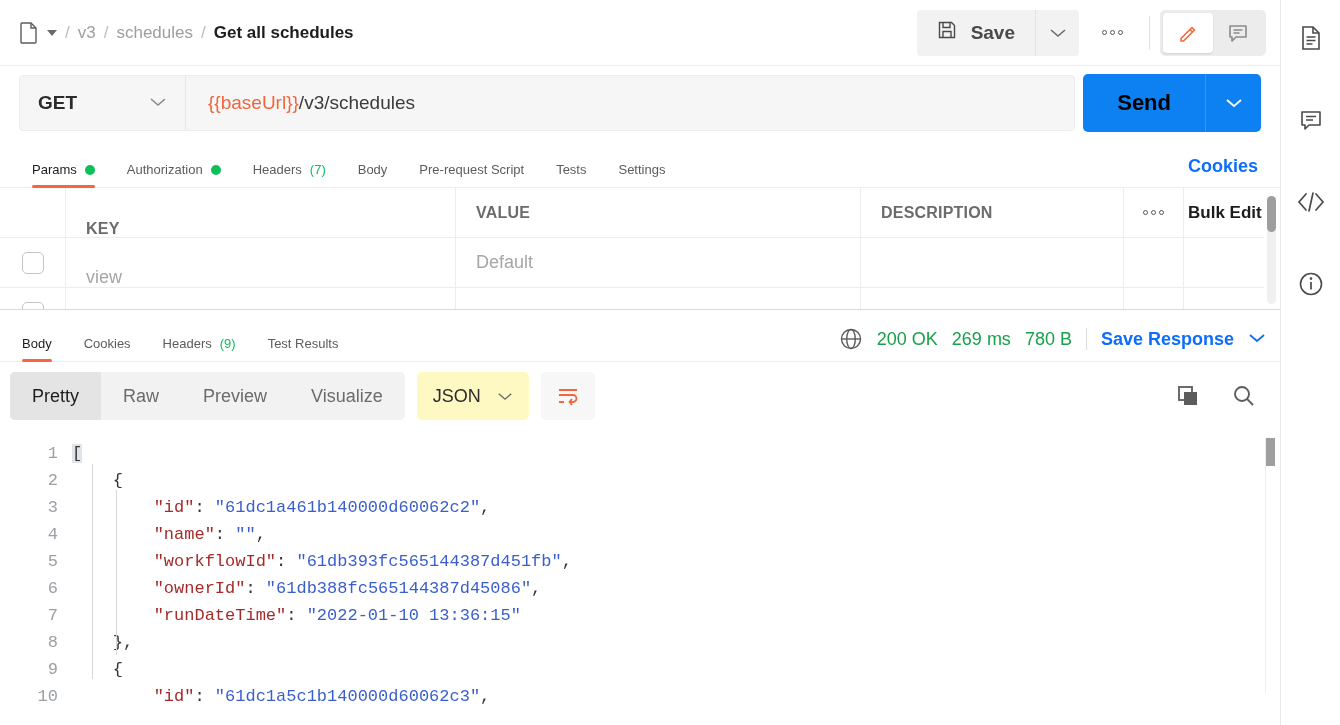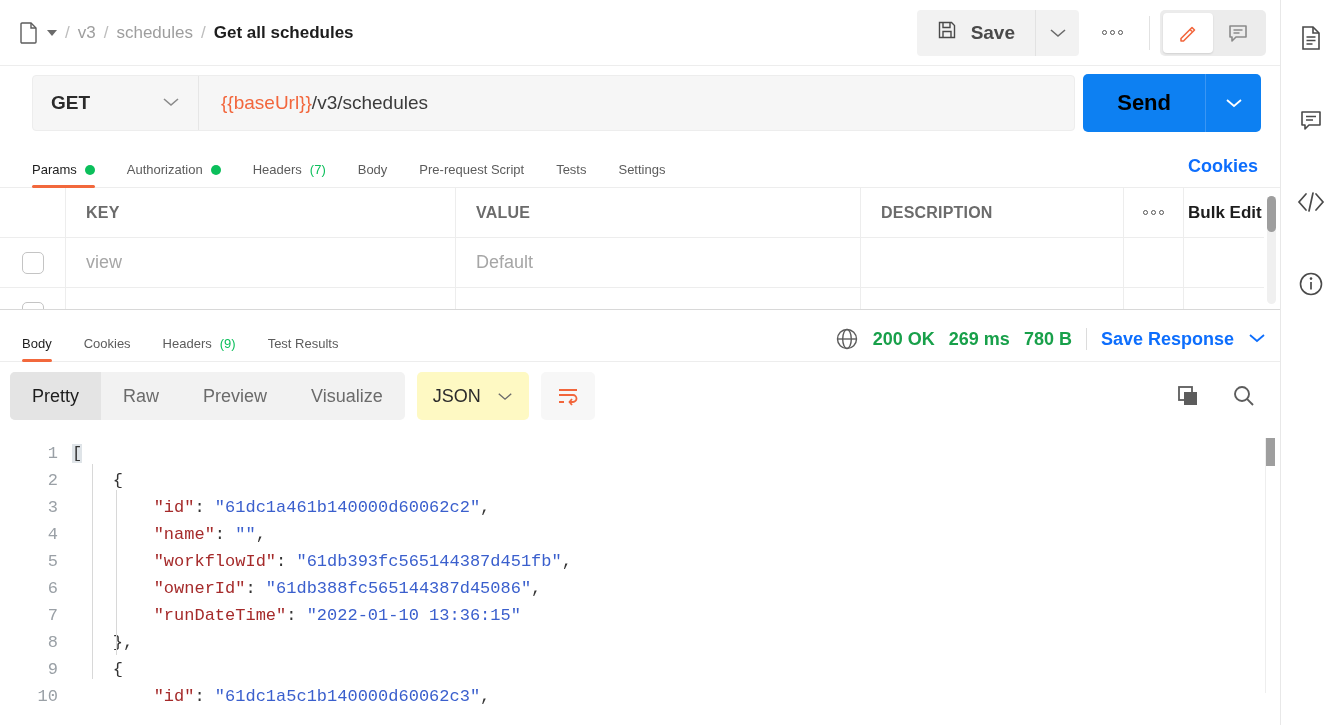--- a/index.html
+++ b/index.html
@@ -54,21 +54,21 @@
   .dot3 i { width: 5px; height: 5px; border-radius: 50%; border: 1px solid #555; display: block; }
   .hdr-divider { width: 1px; height: 34px; background: #e2e2e2; margin: 0 10px; }
   .toggle-grp { display: flex; background: #ececec; border-radius: 5px; padding: 3px; }
   .toggle-btn {
     width: 50px; height: 40px; border: none; background: transparent;
     border-radius: 4px; display: flex; align-items: center; justify-content: center; cursor: pointer;
   }
   .toggle-btn.on { background: #ffffff; box-shadow: 0 1px 2px rgba(0,0,0,.12); }
 
   
-  .urlbar { height: 74px; flex: 0 0 74px; display: flex; align-items: center; padding: 0 19px; gap: 8px; margin-left: 13px; }
+  .urlbar { height: 74px; flex: 0 0 74px; display: flex; align-items: center; padding: 0 19px; gap: 8px; }
   .url-field {
     flex: 1; height: 56px; background: #f6f6f6; border: 1px solid #ededed;
     border-radius: 4px; display: flex; align-items: center;
   }
   .method { width: 166px; height: 100%; display: flex; align-items: center; justify-content: space-between; padding: 0 18px; border-right: 1px solid #e6e6e6; cursor: pointer; }
   .method-label { font-size: 19px; font-weight: bold; color: #2b2b2b; }
   .url-text { padding-left: 22px; font-size: 19px; color: #3b3b3b; font-family: "Liberation Sans", sans-serif; }
   .url-var { color: #f2663c; }
   .send-grp { display: flex; }
   .btn-send {
@@ -89,38 +89,38 @@
   .tabs-spacer { flex: 1; }
   .cookies-link { font-size: 18px; color: #0d6efd; font-weight: bold; padding-bottom: 10px; padding-right: 6px; cursor: pointer; }
 
   
   .params-wrap { flex: 0 0 122px; position: relative; overflow: hidden; border-bottom: 1px solid #d8d8d8; }
   .ptable { width: 1264px; }
   .prow { display: flex; height: 50px; border-bottom: 1px solid #ededed; align-items: center; }
   .prow.head { height: 50px; }
   .pcell { height: 50px; display: flex; align-items: center; border-right: 1px solid #ededed; }
   .c-check { width: 66px; justify-content: center; }
-  .c-key { width: 390px; padding-left: 20px; }
+  .c-key { width: 390px; padding-left: 20px; align-items: flex-end; }
   .c-val { width: 405px; padding-left: 20px; align-items: center; }
   .c-desc { width: 263px; padding-left: 20px; }
   .c-opt { width: 60px; justify-content: center; }
   .c-bulk { width: 80px; justify-content: flex-start; padding-left: 4px; border-right: none; }
   .th { font-size: 16px; color: #6b6b6b; font-weight: 600; letter-spacing: .2px; }
   .cellval { font-size: 18px; color: #a6a6a6; }
   .bulk { font-size: 17px; color: #1d1d1d; font-weight: bold; cursor: pointer; white-space: nowrap; }
   .chk { width: 22px; height: 22px; border: 1.5px solid #c4c4c4; border-radius: 5px; background: #fff; }
   .ptable-scroll { position: absolute; right: 4px; top: 8px; width: 9px; height: 108px; background: #f0f0f0; border-radius: 5px; }
   .ptable-scroll i { display: block; width: 9px; height: 36px; background: #9e9e9e; border-radius: 5px; }
 
   
   .resp-tabs { height: 52px; flex: 0 0 52px; display: flex; align-items: flex-end; padding: 0 0 0 6px; border-bottom: 1px solid #ededed; }
   .resp-spacer { flex: 1; }
   .resp-meta { display: flex; align-items: center; gap: 14px; padding-bottom: 10px; padding-right: 14px; }
   .globe { width: 24px; height: 24px; }
-  .meta-val { font-size: 18px; color: #18a04a; font-weight: 700; }
+  .meta-val { font-size: 18px; color: #18a04a; font-weight: 400; }
   .meta-div { width: 1px; height: 22px; background: #dcdcdc; }
   .save-resp { font-size: 18px; color: #0d6efd; font-weight: bold; cursor: pointer; }
 
   .resp-toolbar { height: 68px; flex: 0 0 68px; display: flex; align-items: center; padding: 0 14px 0 10px; gap: 12px; }
   .seg { display: flex; background: #f2f2f2; border-radius: 5px; overflow: hidden; }
   .seg button {
     border: none; background: transparent; height: 48px; padding: 0 22px;
     font-size: 18px; color: #6b6b6b; cursor: pointer;
     font-family: "Liberation Sans", sans-serif;
   }

